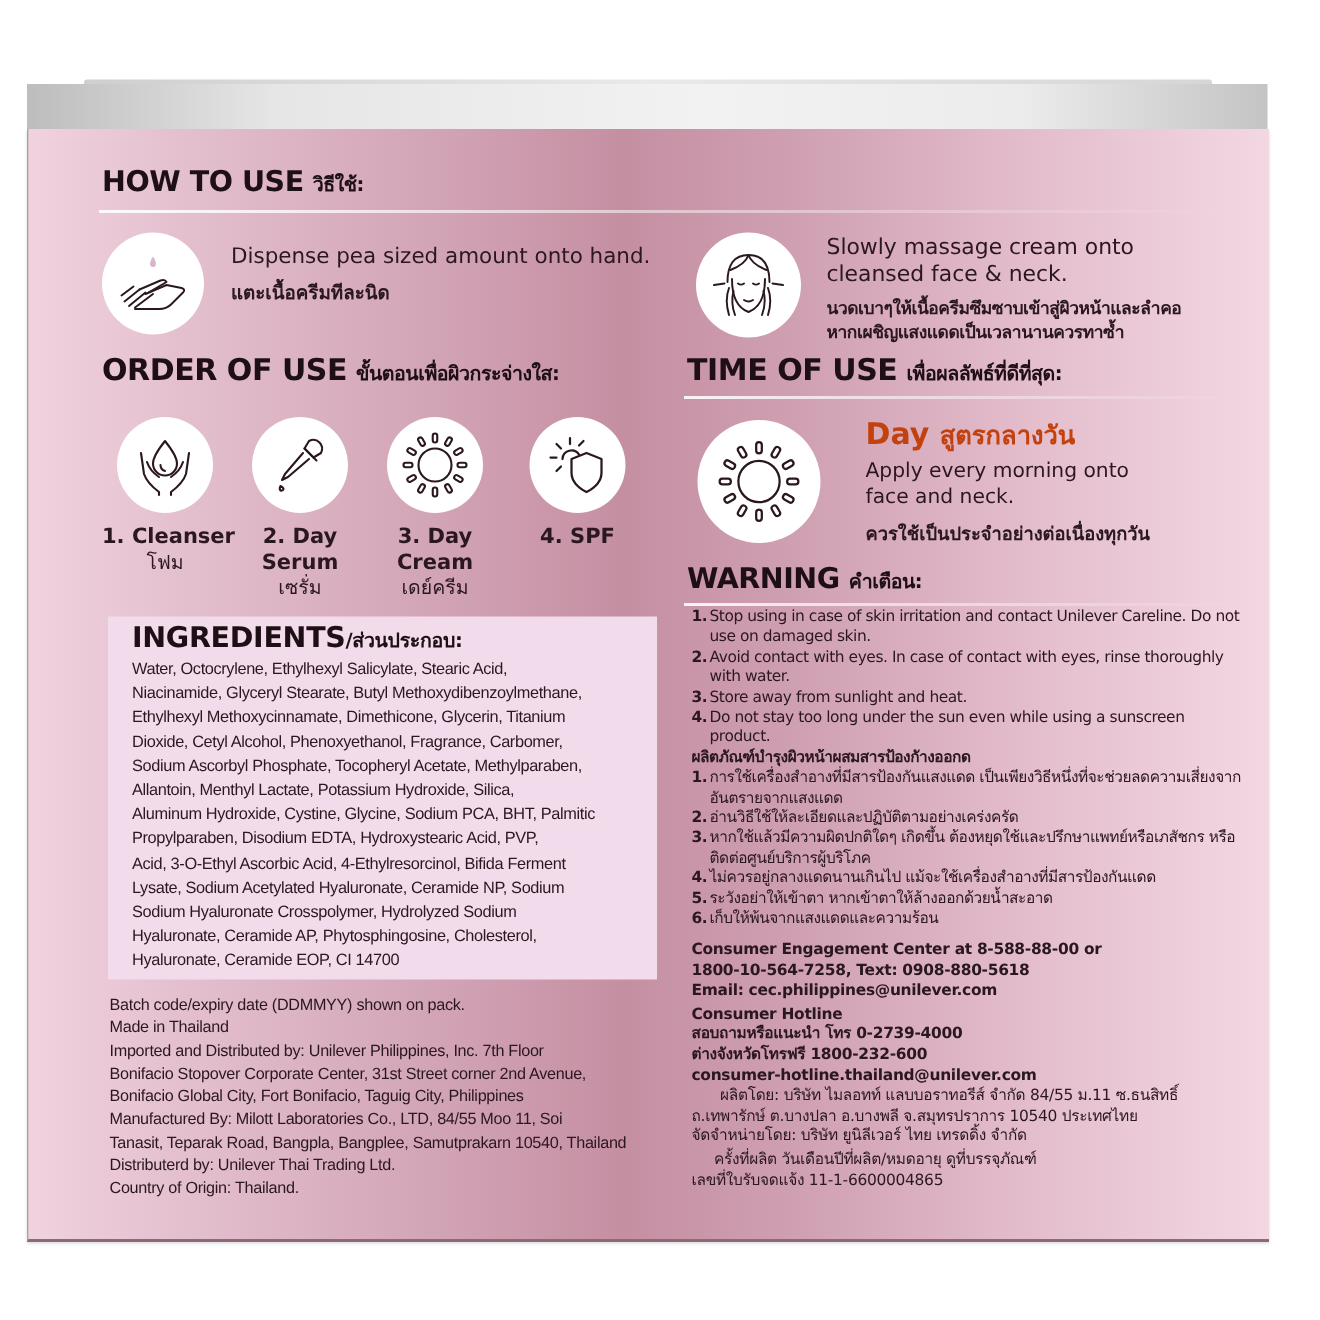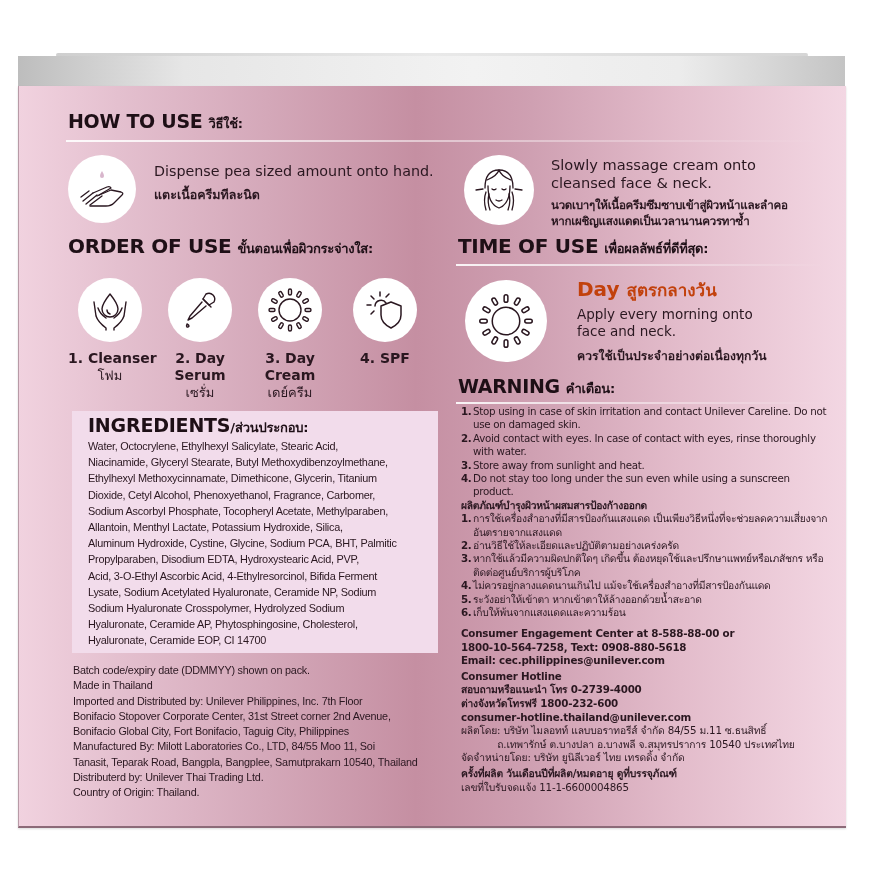--- a/index.html
+++ b/index.html
@@ -335,25 +335,25 @@
 
   <div class="contact">
     <div>Consumer Engagement Center at 8-588-88-00 or</div>
     <div>1800-10-564-7258, Text: 0908-880-5618</div>
     <div>Email: cec.philippines@unilever.com</div>
     <div class="gap"></div>
     <div>Consumer Hotline</div>
     <div>สอบถามหรือแนะนำ โทร 0-2739-4000</div>
     <div>ต่างจังหวัดโทรฟรี 1800-232-600</div>
     <div>consumer-hotline.thailand@unilever.com</div>
-    <div style="font-weight:normal;">ผลิตโดย: บริษัท ไมลอทท์ แลบบอราทอรีส์ จำกัด 84/55 ม.11  ซ.ธนสิทธิ์</div>
-    <div style="font-weight:normal;text-align:center;">ถ.เทพารักษ์ ต.บางปลา อ.บางพลี จ.สมุทรปราการ 10540 ประเทศไทย</div>
+    <div style="font-weight:normal;margin-left:19px;">ผลิตโดย: บริษัท ไมลอทท์ แลบบอราทอรีส์ จำกัด 84/55 ม.11  ซ.ธนสิทธิ์</div>
+    <div style="font-weight:normal;">ถ.เทพารักษ์ ต.บางปลา อ.บางพลี จ.สมุทรปราการ 10540 ประเทศไทย</div>
     <div style="font-weight:normal;">จัดจำหน่ายโดย: บริษัท ยูนิลีเวอร์ ไทย เทรดดิ้ง จำกัด</div>
     <div class="gap"></div>
-    <div style="font-weight:bold;">ครั้งที่ผลิต วันเดือนปีที่ผลิต/หมดอายุ ดูที่บรรจุภัณฑ์</div>
+    <div style="font-weight:normal;margin-left:15px;">ครั้งที่ผลิต วันเดือนปีที่ผลิต/หมดอายุ ดูที่บรรจุภัณฑ์</div>
     <div style="font-weight:normal;">เลขที่ใบรับจดแจ้ง 11-1-6600004865</div>
   </div>
 
   <div class="ing-box"></div>
   <div class="ing-title">
     <span>INGREDIENTS</span><span class="th">/ส่วนประกอบ:</span>
   </div>
   <div class="ing-text">
     <div>Water, Octocrylene, Ethylhexyl Salicylate, Stearic Acid,</div>
     <div>Niacinamide, Glyceryl Stearate, Butyl Methoxydibenzoylmethane,</div>

